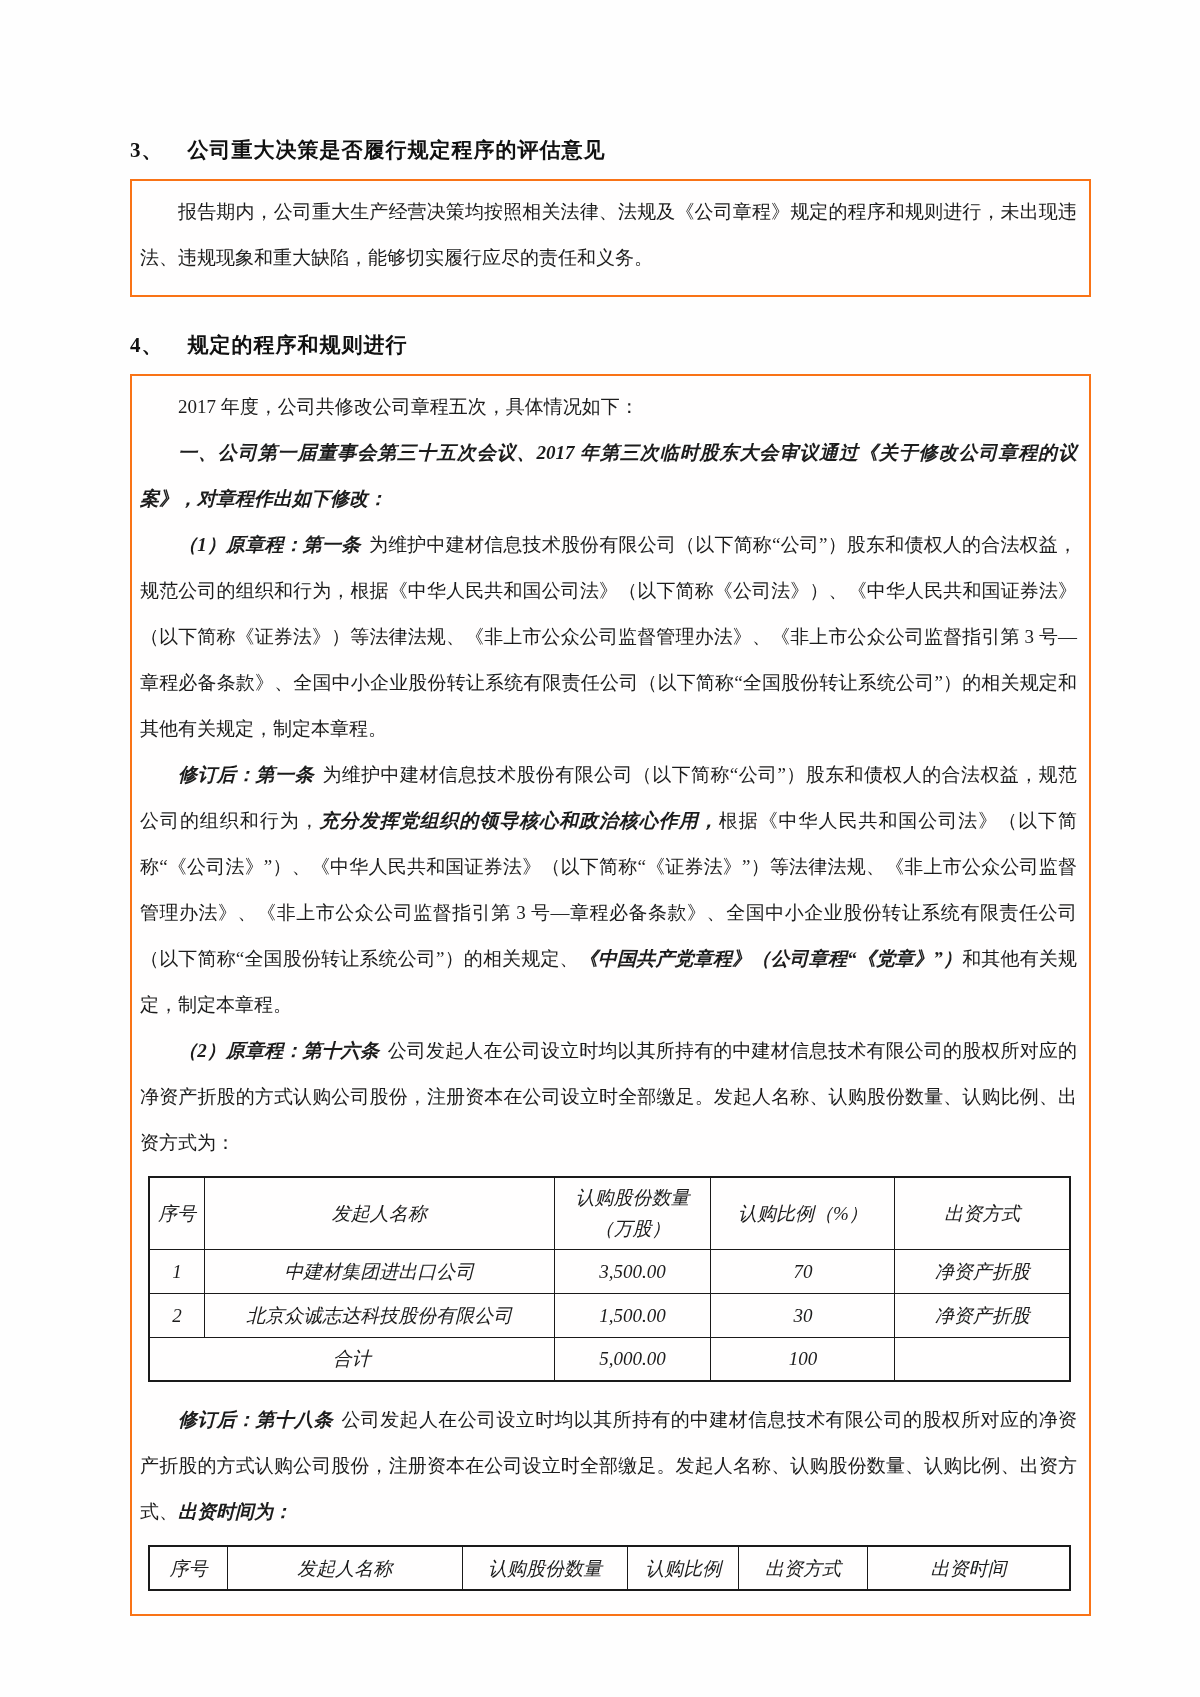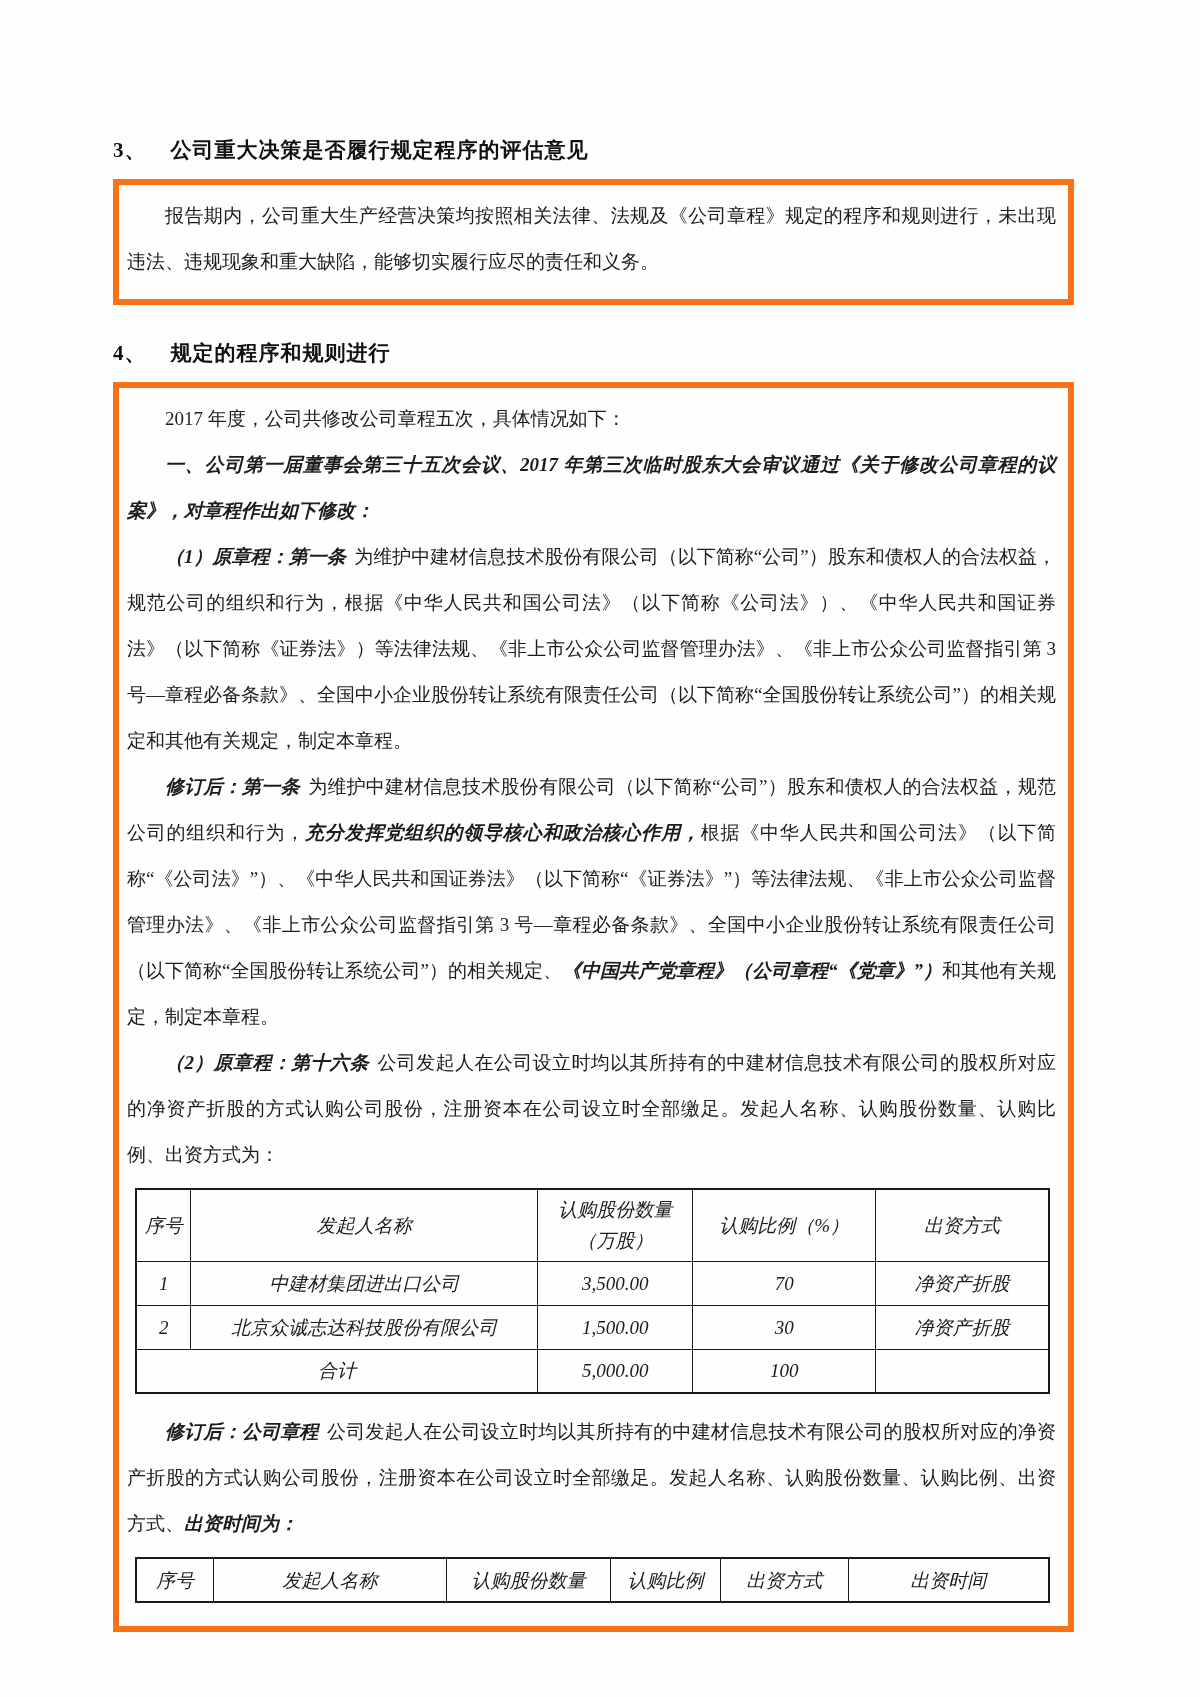--- a/index.html
+++ b/index.html
@@ -11,34 +11,34 @@
   .page {
     position: relative;
     width: 1200px;
     height: 1697px;
     background: #fefefe;
     overflow: hidden;
   }
   .content {
     position: absolute;
     top: 136px;
-    left: 113px;
+    left: 130px;
     width: 961px;
   }
   h3.sec-heading {
     font-size: 21px;
     font-weight: bold;
     color: #111;
     margin: 0 0 15px 0;
     letter-spacing: 1px;
   }
   h3.sec-heading .h-num { display: inline-block; }
   h3.sec-heading .h-title { display: inline-block; margin-left: 24px; }
   .bluebox {
-    border: 6px solid #f97316;
+    border: 2px solid #f97316;
     background: #fffefe;
     padding: 8px 12px 14px 8px;
   }
   .box-gap { margin-bottom: 34px; }
   .head-gap { margin-top: 30px; }
   .para {
     font-size: 19px;
     line-height: 46px;
     text-align: justify;
     text-indent: 2em;
@@ -141,21 +141,21 @@
           </tr>
           <tr>
             <td colspan="2">合计</td>
             <td>5,000.00</td>
             <td>100</td>
             <td></td>
           </tr>
         </tbody>
       </table>
 
-      <p class="para"><span class="b lead">修订后：公司章程</span><span>公司发起人在公司设立时均以其所持有的中建材信息技术有限公司的股权所对应的净资产折股的方式认购公司股份，注册资本在公司设立时全部缴足。发起人名称、认购股份数量、认购比例、出资方式、</span><span class="b">出资时间为：</span></p>
+      <p class="para"><span class="b lead">修订后：第十八条</span><span>公司发起人在公司设立时均以其所持有的中建材信息技术有限公司的股权所对应的净资产折股的方式认购公司股份，注册资本在公司设立时全部缴足。发起人名称、认购股份数量、认购比例、出资方式、</span><span class="b">出资时间为：</span></p>
 
       <table class="doc-table t2">
         <colgroup>
           <col class="c-no">
             <col class="c-name">
             <col class="c-shares">
             <col class="c-ratio">
             <col class="c-method">
             <col class="c-time">
         </colgroup>

